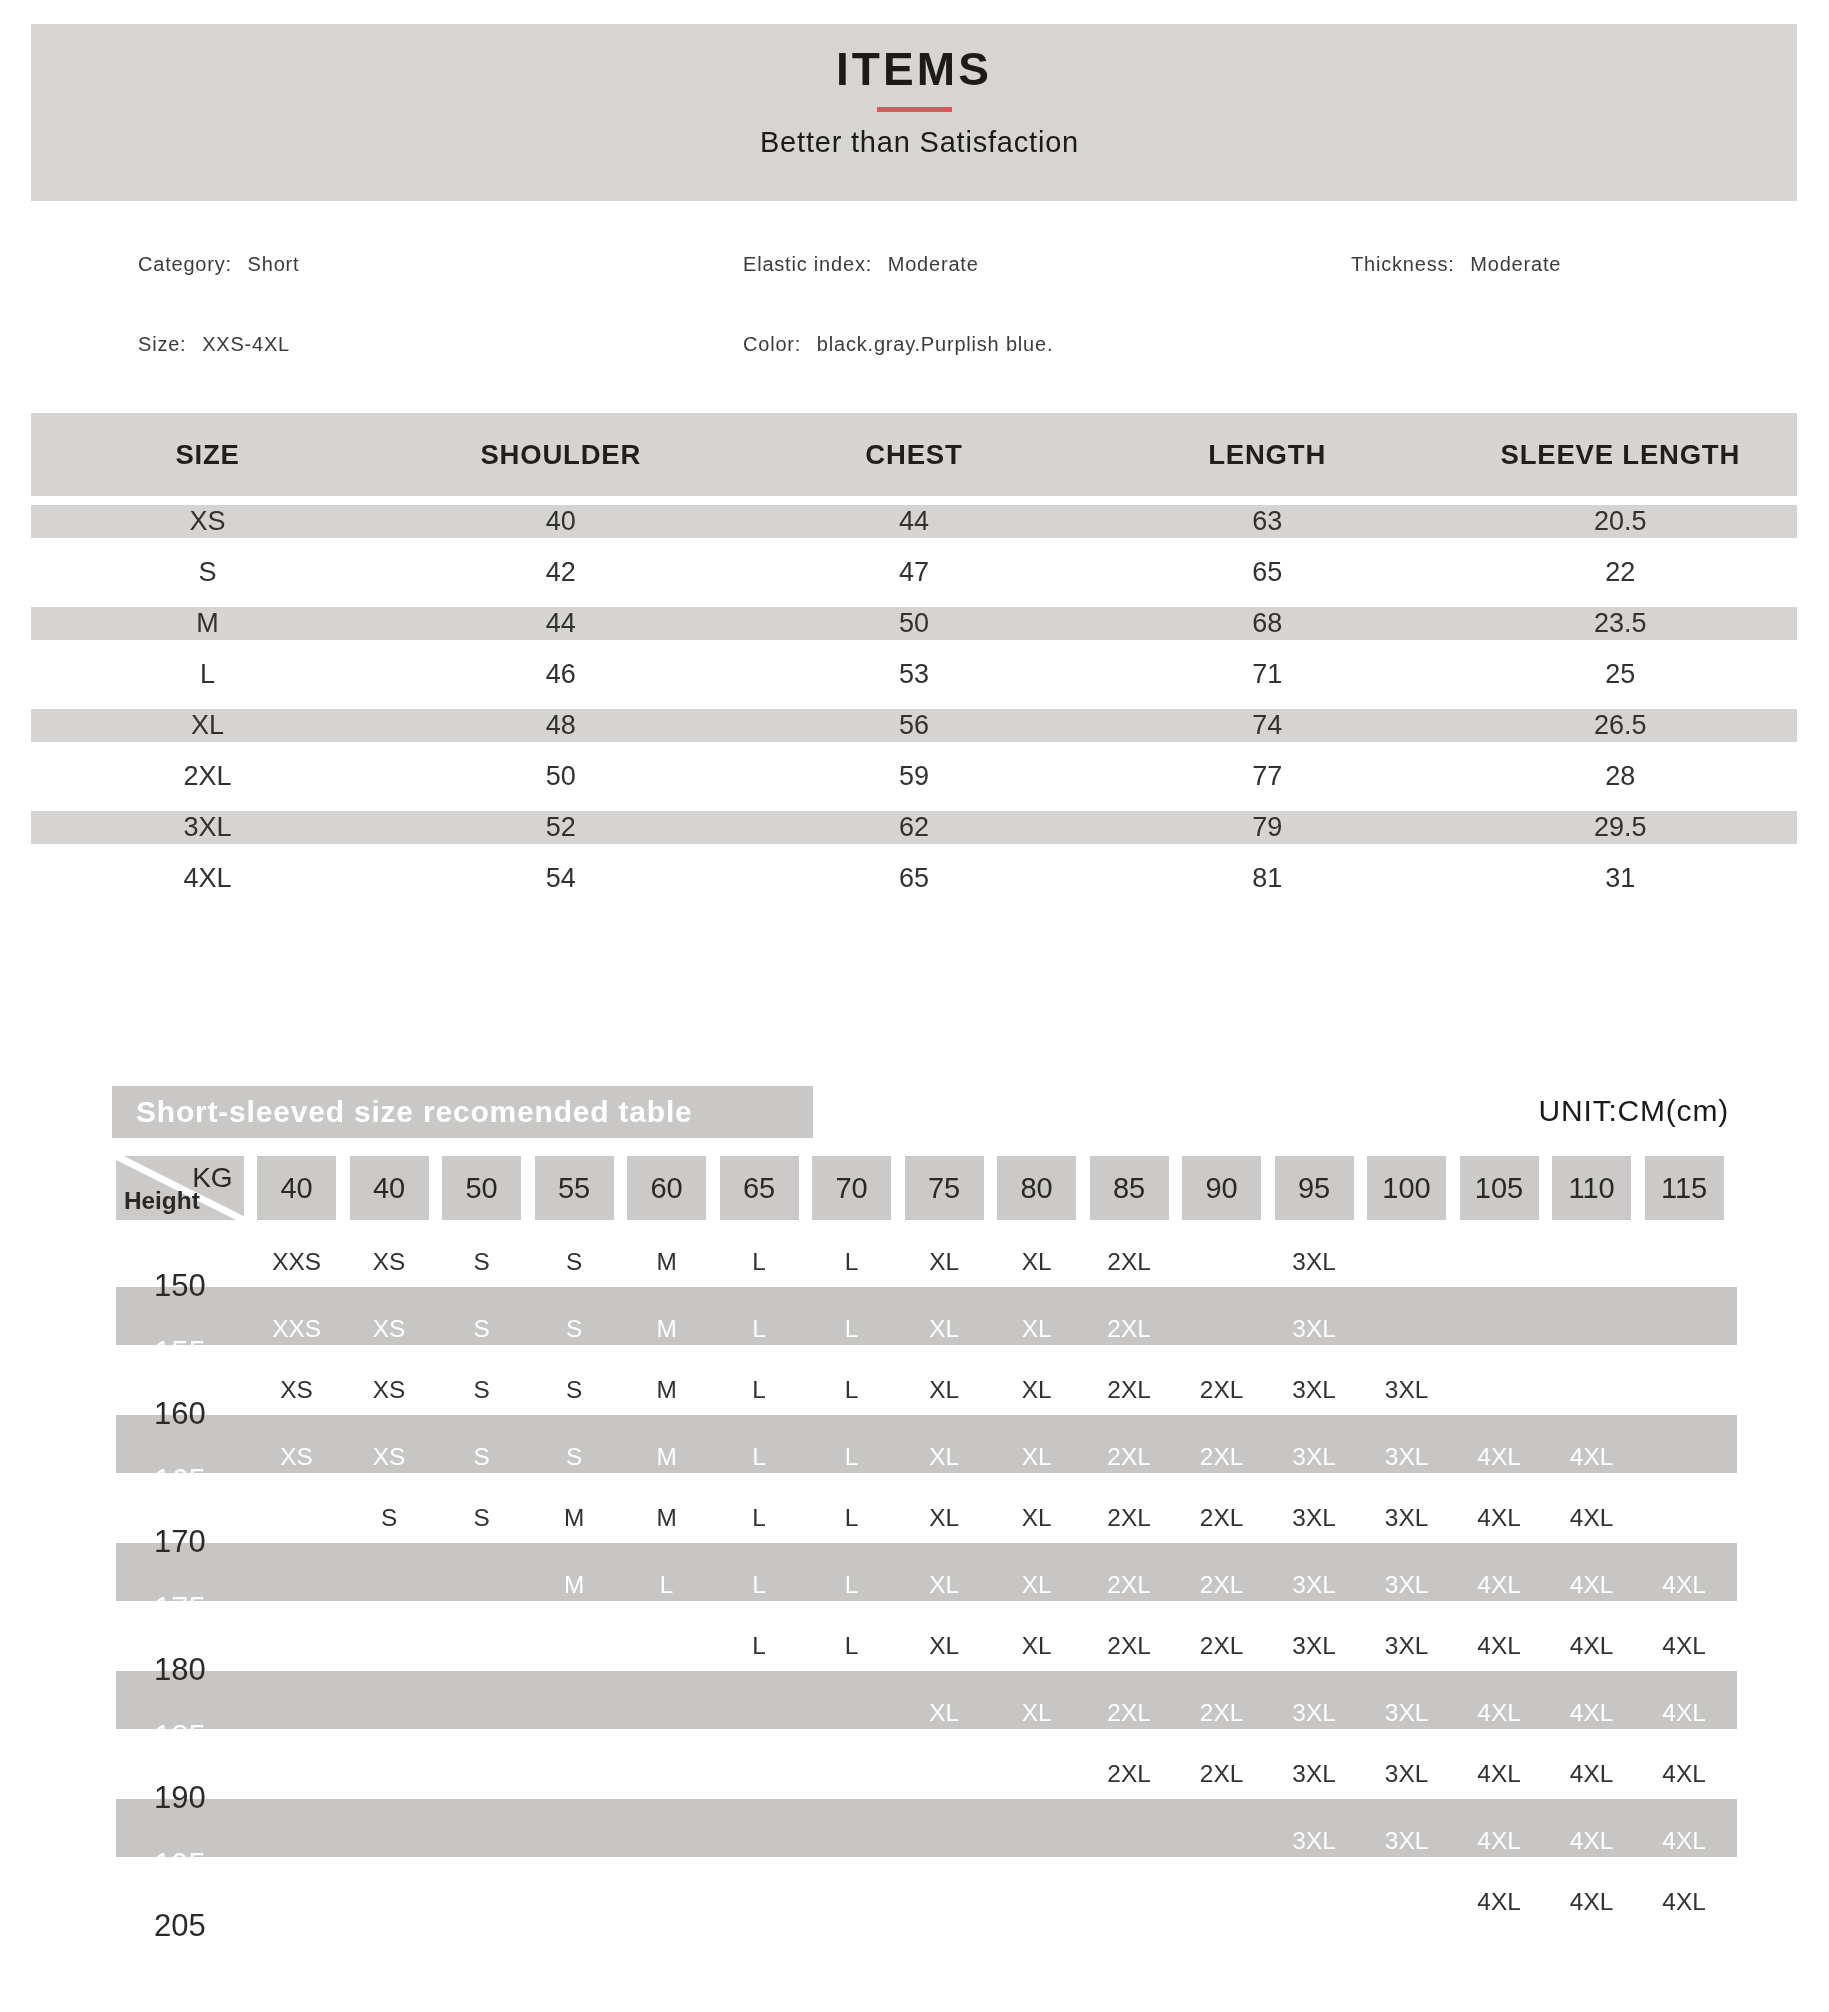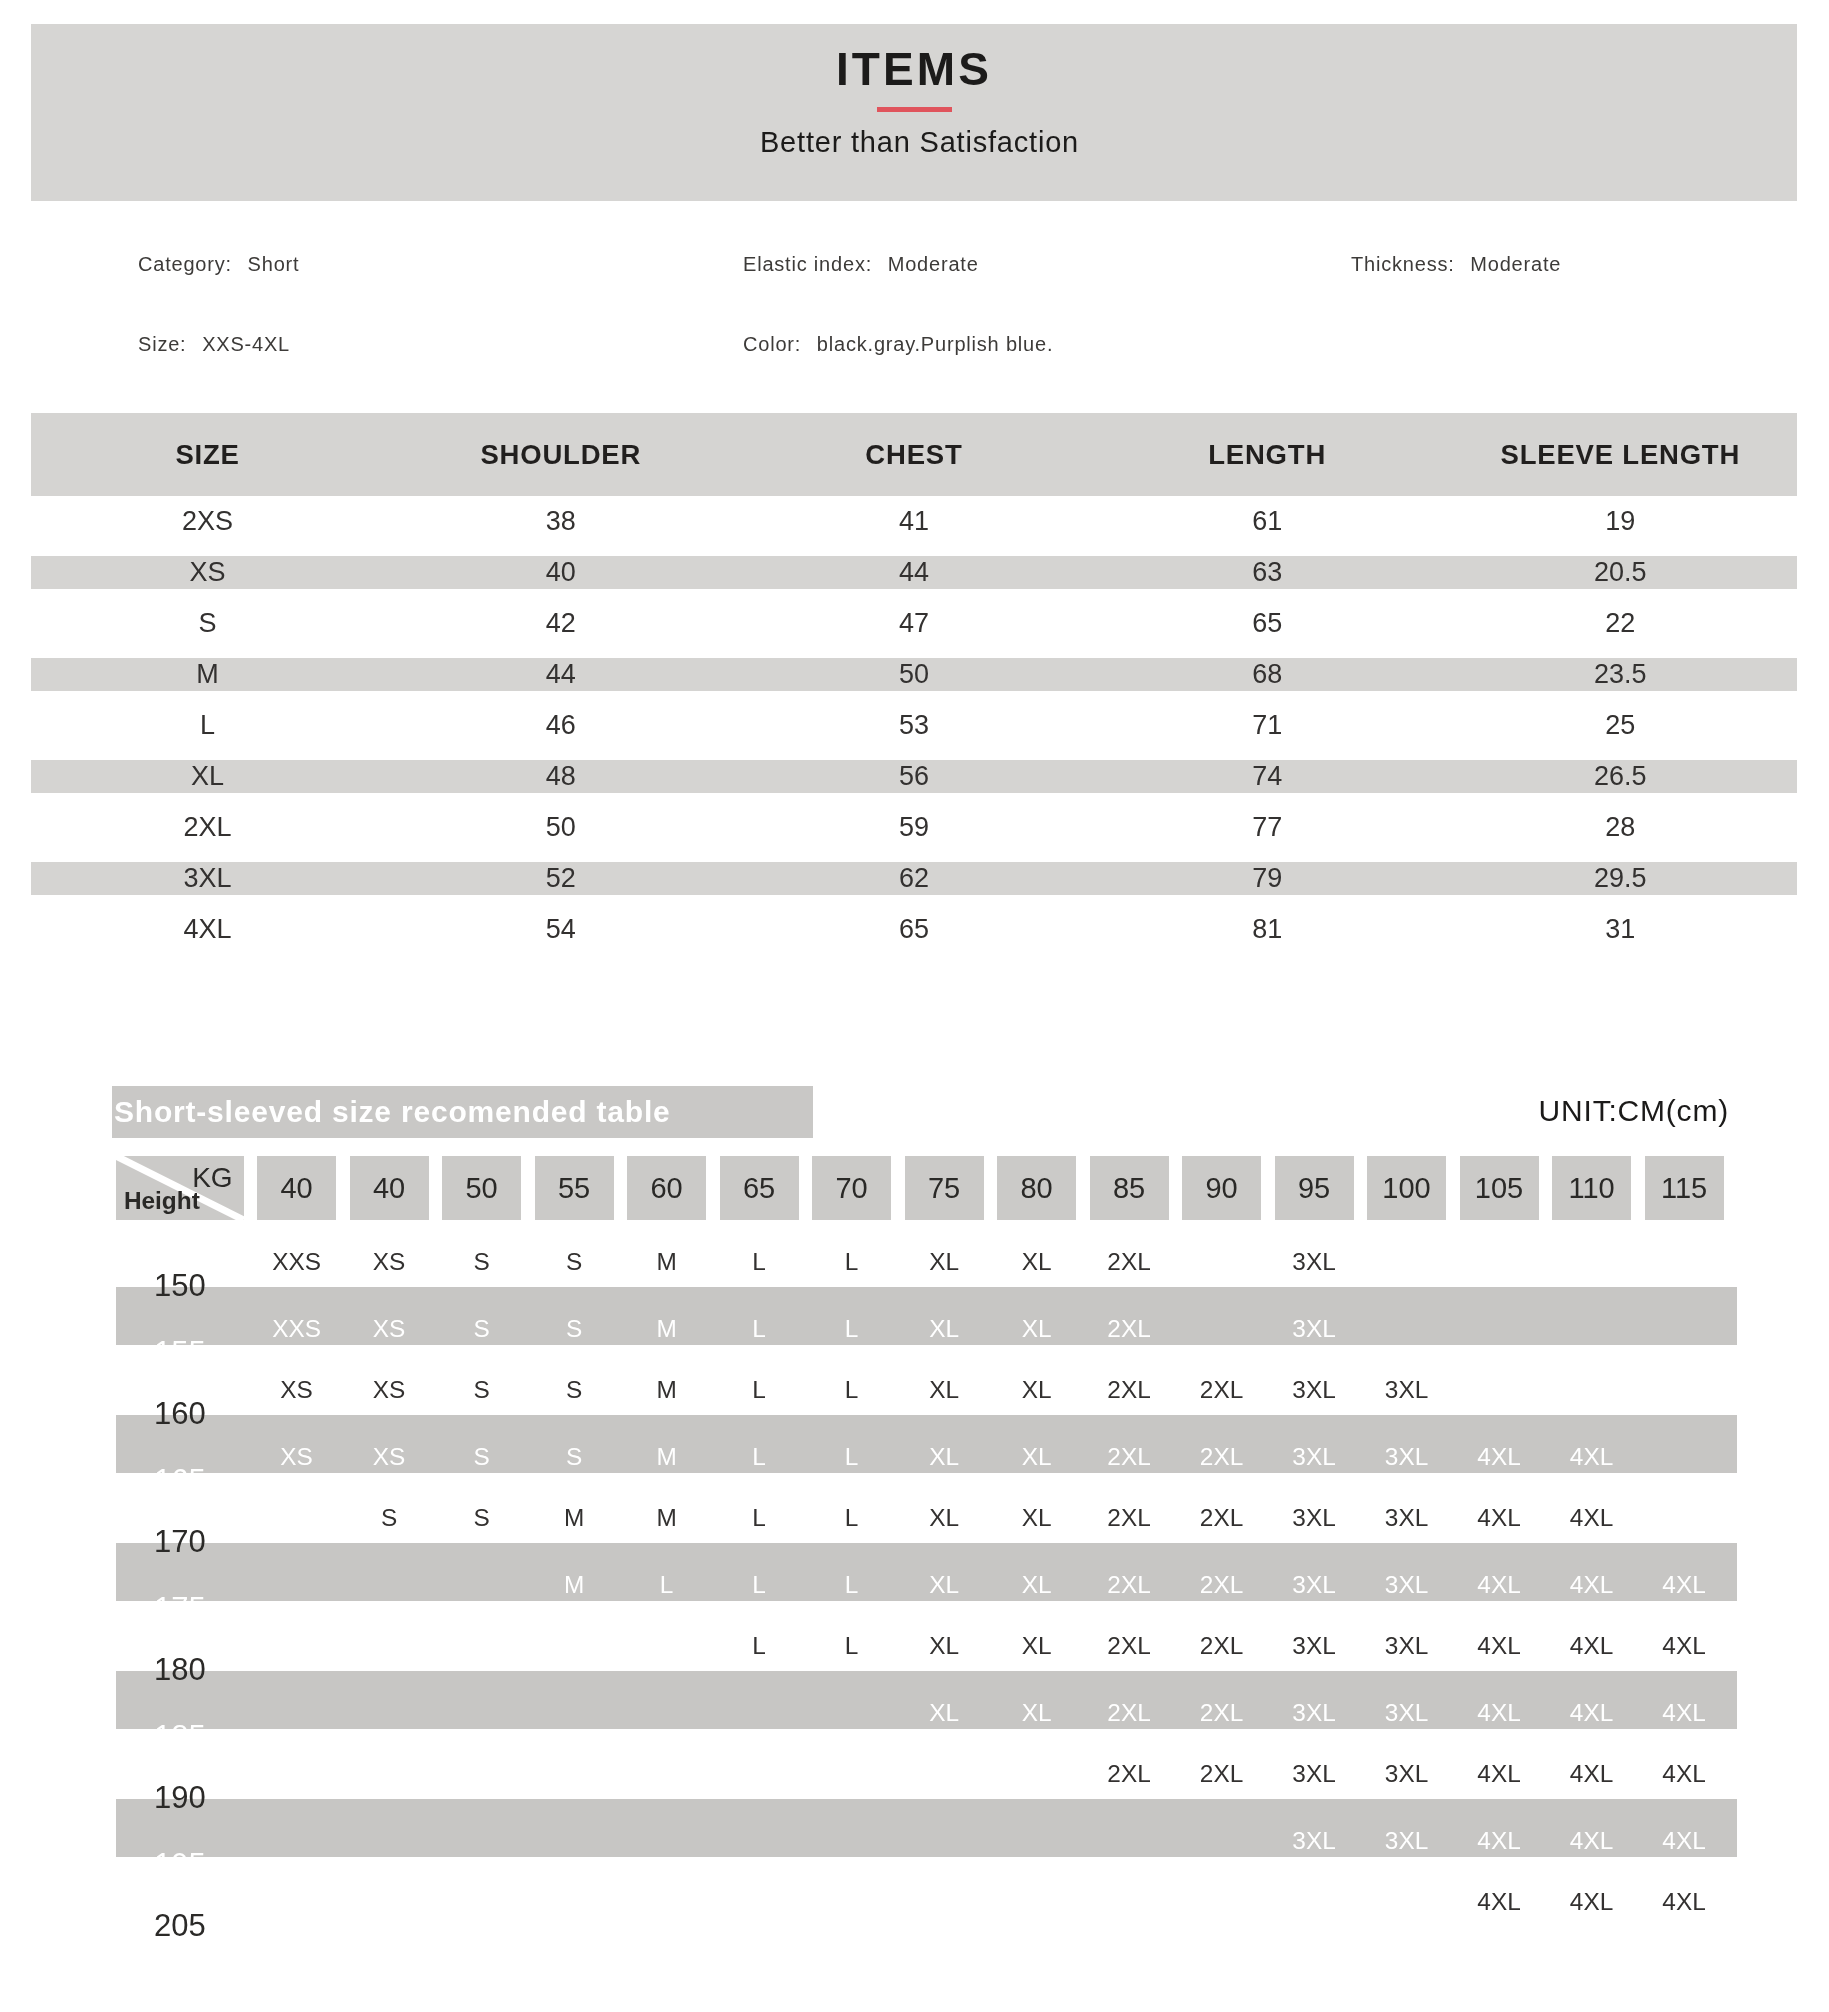--- a/index.html
+++ b/index.html
@@ -53,21 +53,21 @@
     background-clip:content-box;
     padding:9.4px 0;
   }
 
   
   .sec2-label {
     position:absolute; left:112px; top:1086px;
     width:701px; height:52px; box-sizing:border-box;
     background:#c9c8c6;
     display:flex; align-items:center;
-    padding-left:2px;
+    padding-left:24px;
     font-size:30px; font-weight:bold; color:#ffffff; letter-spacing:0.8px;
     white-space:nowrap;
   }
   .unit {
     position:absolute; top:1094px; right:100px;
     font-size:30px; color:#1b1a19; letter-spacing:0.8px; white-space:nowrap;
   }
 
   
   .t2 { position:absolute; left:116px; top:1156px; width:1621px; }
@@ -136,27 +136,20 @@
     <span>Color:</span><span class="v">black.gray.Purplish blue.</span>
   </div>
 
   <div class="t1">
     <div class="t1-header">
       <div class="col">SIZE</div>
       <div class="col">SHOULDER</div>
       <div class="col">CHEST</div>
       <div class="col">LENGTH</div>
       <div class="col">SLEEVE LENGTH</div>
-    </div>
-    <div class="t1-row">
-      <div class="col">2XS</div>
-        <div class="col">38</div>
-        <div class="col">41</div>
-        <div class="col">61</div>
-        <div class="col">19</div>
     </div>
     <div class="t1-row striped">
       <div class="col">XS</div>
         <div class="col">40</div>
         <div class="col">44</div>
         <div class="col">63</div>
         <div class="col">20.5</div>
     </div>
     <div class="t1-row">
       <div class="col">S</div>

